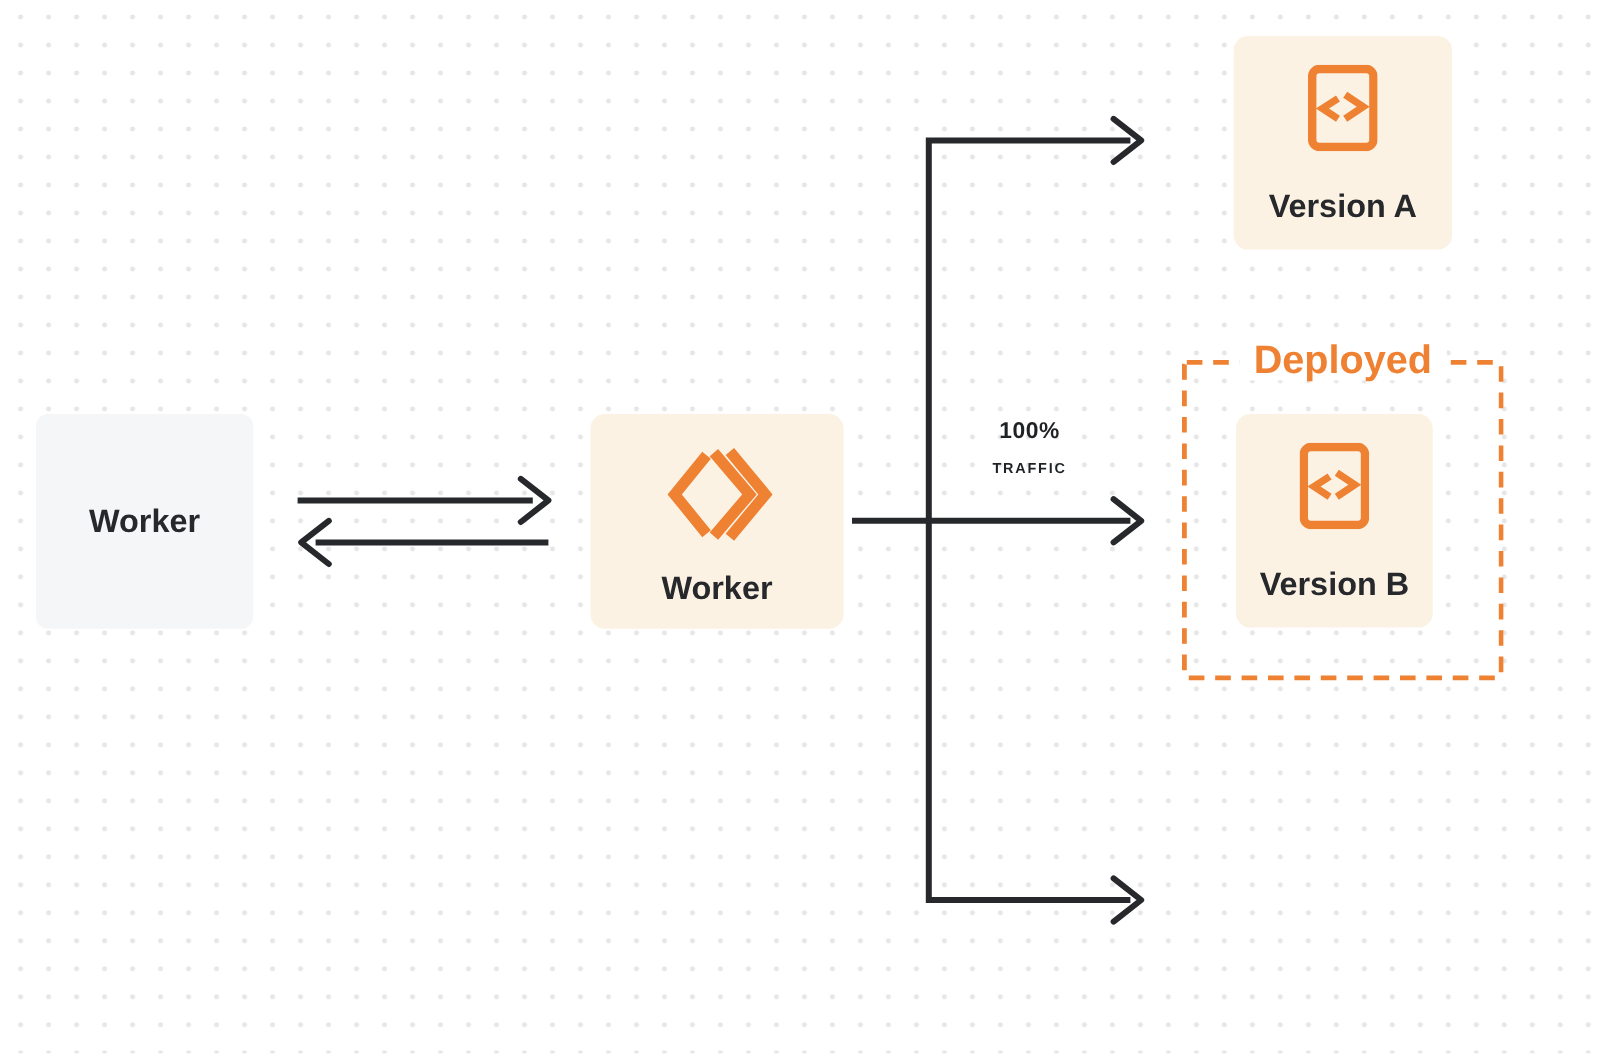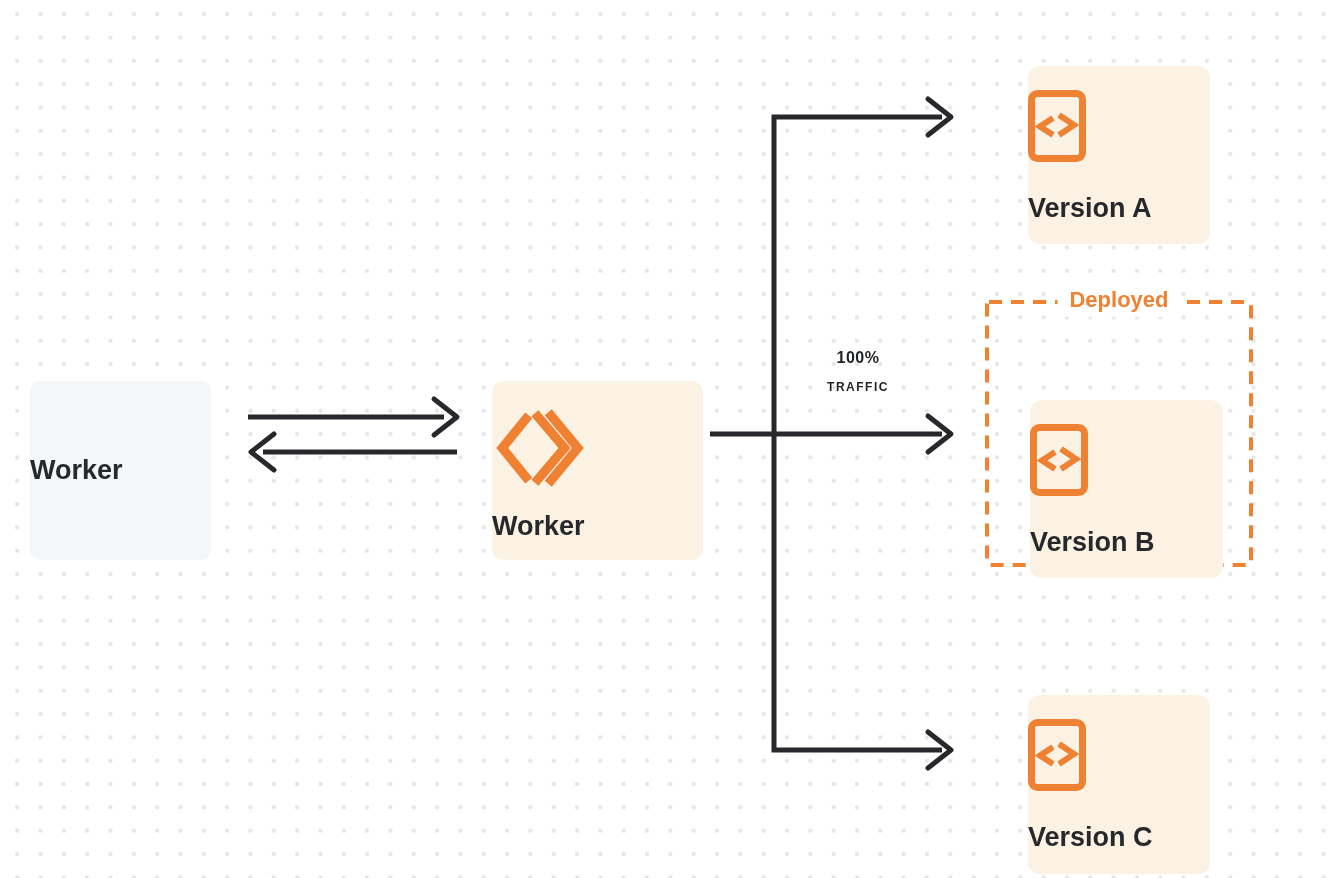--- a/index.html
+++ b/index.html
@@ -22,24 +22,23 @@
     position: absolute;
     left: 0; top: 0;
     width: 1338px; height: 878px;
     pointer-events: none;
   }
   .node {
     position: absolute;
     border-radius: 12px;
     display: flex;
     flex-direction: column;
-    align-items: flex-start;
+    align-items: center;
     justify-content: flex-start;
     box-sizing: border-box;
-    margin-top: 36px;
   }
   .node-gray  { background: #f5f6f7; }
   .node-cream { background: #fcf2e4; }
   .node-label {
     font-size: 27px;
     font-weight: 700;
     color: #26282b;
     line-height: 1;
     white-space: nowrap;
   }
@@ -54,54 +53,54 @@
     width: 211px; height: 179px;
     padding-top: 26px;
   }
   .worker .node-label { margin-top: 24px; }
   .version {
     width: 182px; height: 178px;
     padding-top: 24px;
   }
   .version .node-label { margin-top: 33px; }
   .version-a { left: 1028px; top: 30px; }
-  .version-b { left: 1030px; top: 364px; width: 193px; }
+  .version-b { left: 1030px; top: 345px; width: 164px; }
   .version-c { left: 1028px; top: 659px; height: 179px; }
   .deployed-group {
     position: absolute;
     left: 985px; top: 300px;
     width: 268px; height: 267px;
   }
   .deployed-group svg {
     position: absolute;
     left: 0; top: 0;
   }
   .deployed-label {
     position: absolute;
     top: -17px;
     left: 50%;
     transform: translateX(-50%);
     background: #ffffff;
     padding: 0 12px;
-    font-size: 22px;
+    font-size: 33px;
     font-weight: 700;
     line-height: 34px;
     color: #ee8132;
     white-space: nowrap;
   }
   .traffic-label {
     position: absolute;
     left: 788px; top: 350px;
     width: 140px;
     text-align: center;
     color: #1f2225;
     font-weight: 700;
   }
   .traffic-line1 {
-    font-size: 16px;
+    font-size: 19px;
     letter-spacing: 0.5px;
     line-height: 1;
   }
   .traffic-line2 {
     margin-top: 15px;
     font-size: 12px;
     letter-spacing: 1.5px;
     line-height: 1;
   }
 </style>
@@ -184,24 +183,14 @@
     <svg width="58" height="72" viewBox="0 0 58 72" xmlns="http://www.w3.org/2000/svg">
       <rect x="3.5" y="3.5" width="51" height="65" rx="6" fill="none" stroke="#ee8132" stroke-width="7"></rect>
       <g stroke="#ee8132" stroke-width="6" fill="none" stroke-linecap="butt" stroke-linejoin="miter">
         <polyline points="25,28 12,36.5 25,45"></polyline>
         <polyline points="31,25 46,35 31,45"></polyline>
       </g>
     </svg>
     <span class="node-label">Version B</span>
   </div>
 
-  <div class="node node-cream version version-c">
-    <svg width="58" height="72" viewBox="0 0 58 72" xmlns="http://www.w3.org/2000/svg">
-      <rect x="3.5" y="3.5" width="51" height="65" rx="6" fill="none" stroke="#ee8132" stroke-width="7"></rect>
-      <g stroke="#ee8132" stroke-width="6" fill="none" stroke-linecap="butt" stroke-linejoin="miter">
-        <polyline points="25,28 12,36.5 25,45"></polyline>
-        <polyline points="31,25 46,35 31,45"></polyline>
-      </g>
-    </svg>
-    <span class="node-label">Version C</span>
-  </div>
 
 </div>
 
 </body></html>

